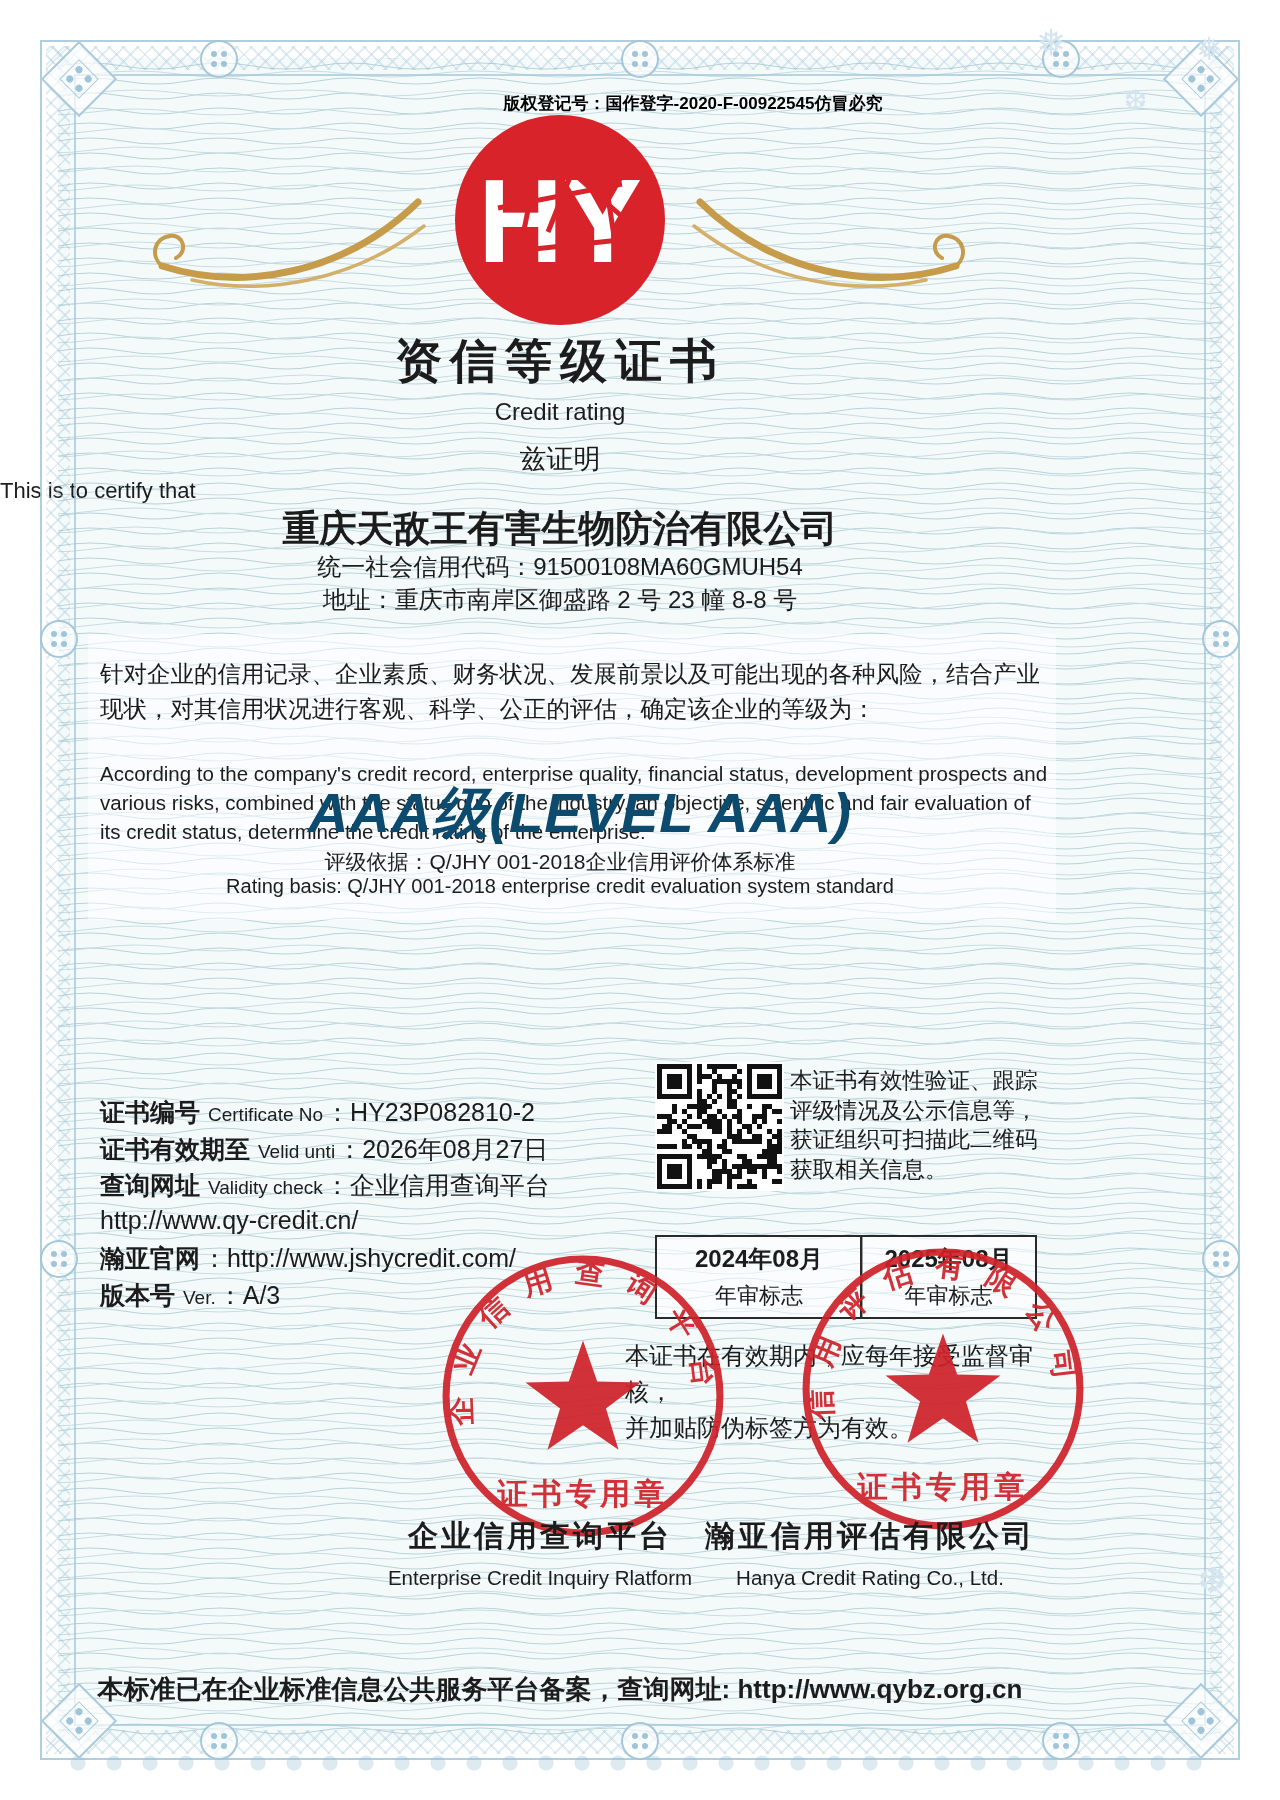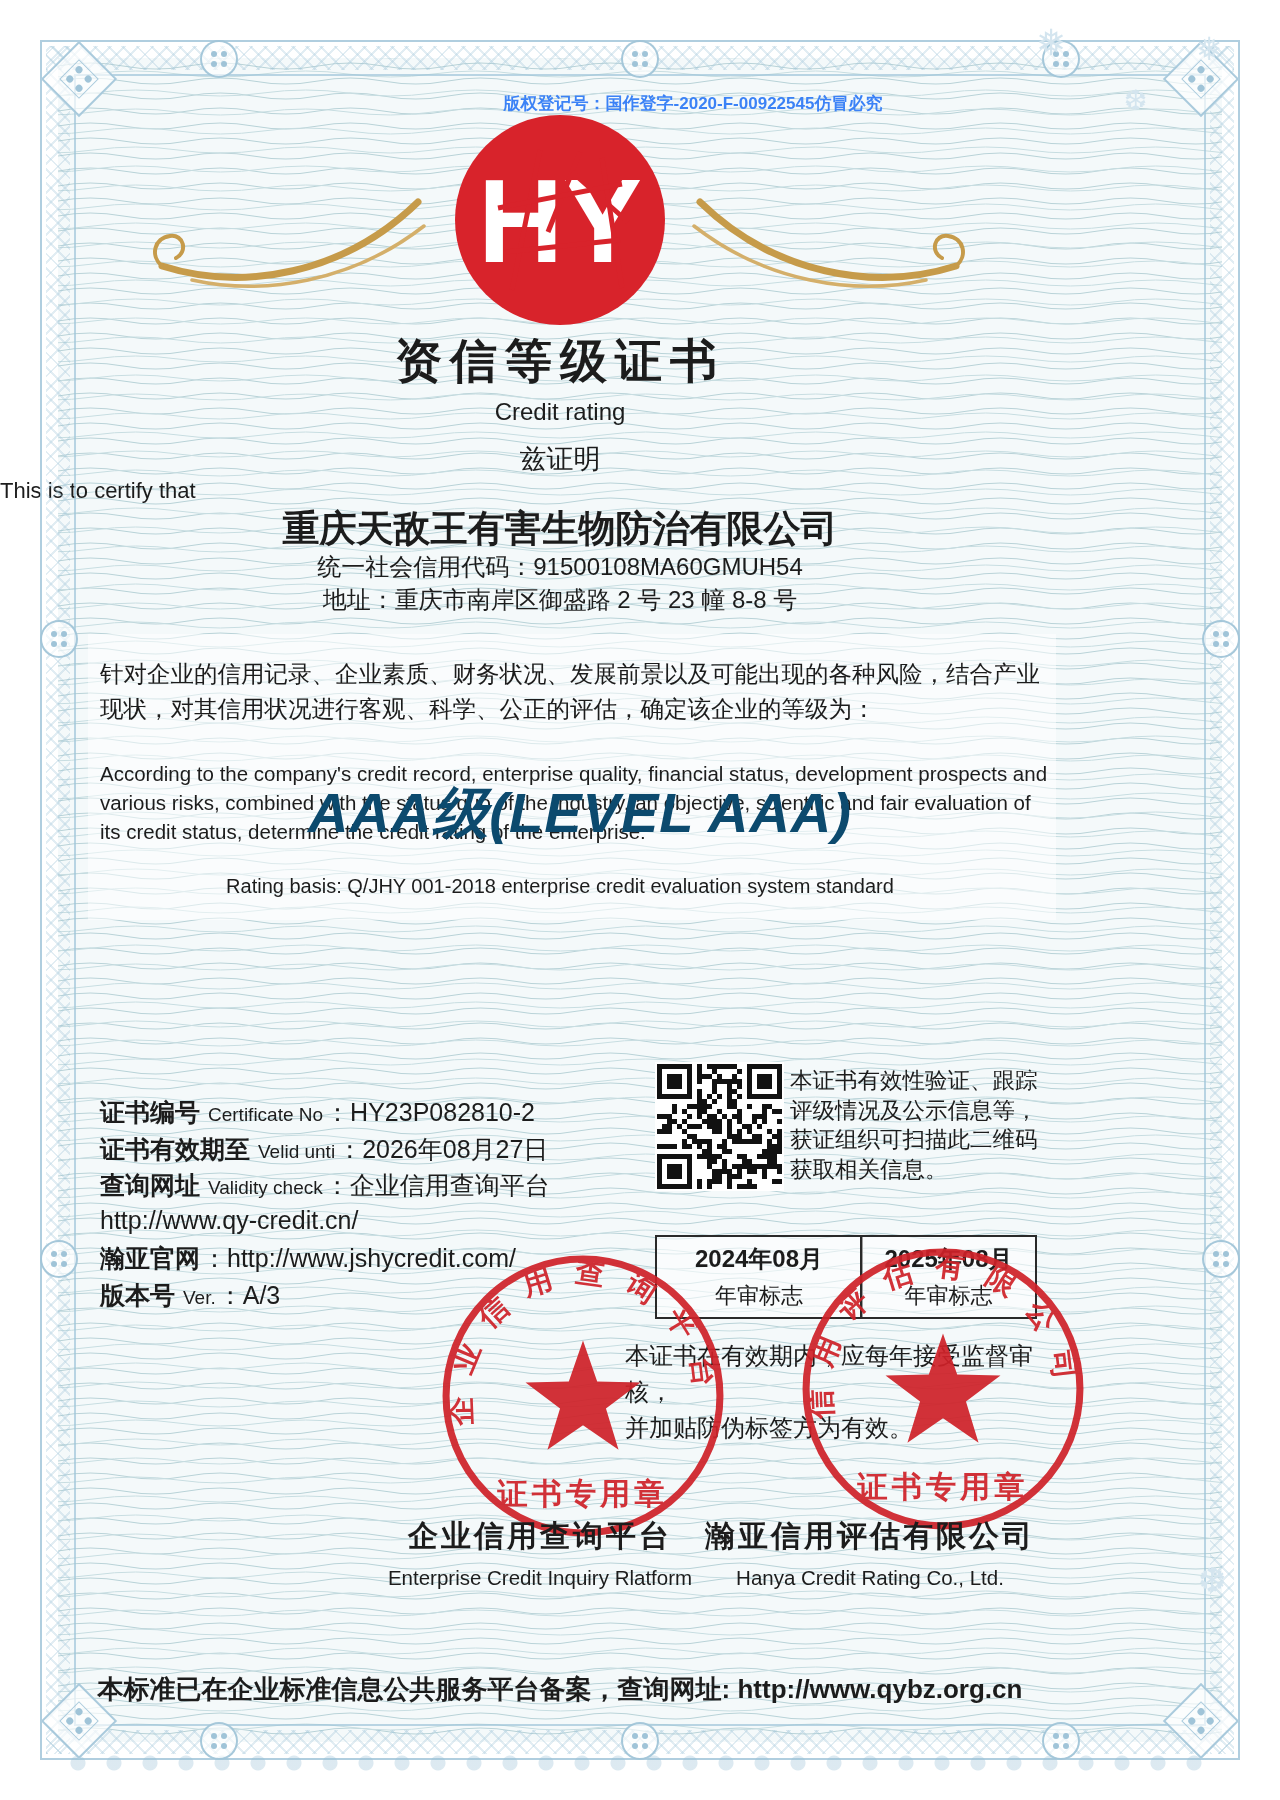--- a/index.html
+++ b/index.html
@@ -30,21 +30,21 @@
   .corner .inner{position:absolute; inset:11px; border:1.5px solid rgba(150,190,212,.8);
     display:grid; grid-template-columns:1fr 1fr; place-items:center;}
   .corner .dot{width:7px; height:7px; border-radius:50%; background:rgba(150,190,212,.9);}
   .btn-circ{position:absolute; width:38px; height:38px; border:2px solid rgba(150,190,212,.85);
     border-radius:50%; background:rgba(255,255,255,.6); z-index:1;
     display:grid; grid-template-columns:1fr 1fr; place-items:center; padding:7px; box-sizing:border-box;}
   .btn-circ .dot{width:6px; height:6px; border-radius:50%; background:rgba(150,190,212,.9);}
   .flake{position:absolute; color:#d4e5ef; z-index:1; pointer-events:none;}
   
   .copyright{position:absolute; left:0; width:1280px; top:92px; text-align:center;
-    padding-left:106px; box-sizing:border-box; font-size:17px; font-weight:600; color:#3b82f6; z-index:3;}
+    padding-left:106px; box-sizing:border-box; font-size:17px; font-weight:600; color:#000000; z-index:3;}
   .flourish{position:absolute; top:168px; z-index:2;}
   .flourish.left{left:148px;}
   .flourish.right{left:678px; transform:scaleX(-1);}
   .logo{position:absolute; left:452px; top:112px; z-index:2;}
   .t-zh{position:absolute; left:0; width:1120px; top:330px; text-align:center;
     font-size:47px; font-weight:600; letter-spacing:8px;}
   .t-en{position:absolute; left:0; width:1120px; top:398px; text-align:center; font-size:24px; font-weight:500;}
   .c-zh{position:absolute; left:0; width:1120px; top:441px; text-align:center; font-size:27px; font-weight:500;}
   .c-en{position:absolute; left:0; width:1120px; top:478px; font-size:22px;}
   .company{position:absolute; left:0; width:1120px; top:504px; text-align:center; font-size:37px; font-weight:700;}
@@ -245,20 +245,21 @@
   <div class="c-en">This is to certify that</div>
   <div class="company">重庆天敌王有害生物防治有限公司</div>
   <div class="code">统一社会信用代码：91500108MA60GMUH54</div>
   <div class="addr">地址：重庆市南岸区御盛路 2 号 23 幢 8-8 号</div>
 
   <div class="panel"></div>
   <div class="stmt-zh">针对企业的信用记录、企业素质、财务状况、发展前景以及可能出现的各种风险，结合产业现状，对其信用状况进行客观、科学、公正的评估，确定该企业的等级为：</div>
   <div class="stmt-en">According to the company's credit record, enterprise quality, financial status, development prospects and various risks, combined with the status quo of the industry, an objective, scientific and fair evaluation of its credit status, determine the credit rating of the enterprise:</div>
 
   <div class="level" style="color:#0c4a6e;font-style:italic;">AAA级(LEVEL AAA)</div>
+  <div class="basis-zh">评级依据：Q/JHY 001-2018企业信用评价体系标准</div>
   <div class="basis-en">Rating basis: Q/JHY 001-2018 enterprise credit evaluation system standard</div>
 
   <div class="details">
     <div class="detail-row">
       <span class="dzh">证书编号</span>
       <span class="den">Certificate No</span>
       <span class="dval">：HY23P082810-2</span>
     </div>
     <div class="detail-row">
       <span class="dzh">证书有效期至</span>

